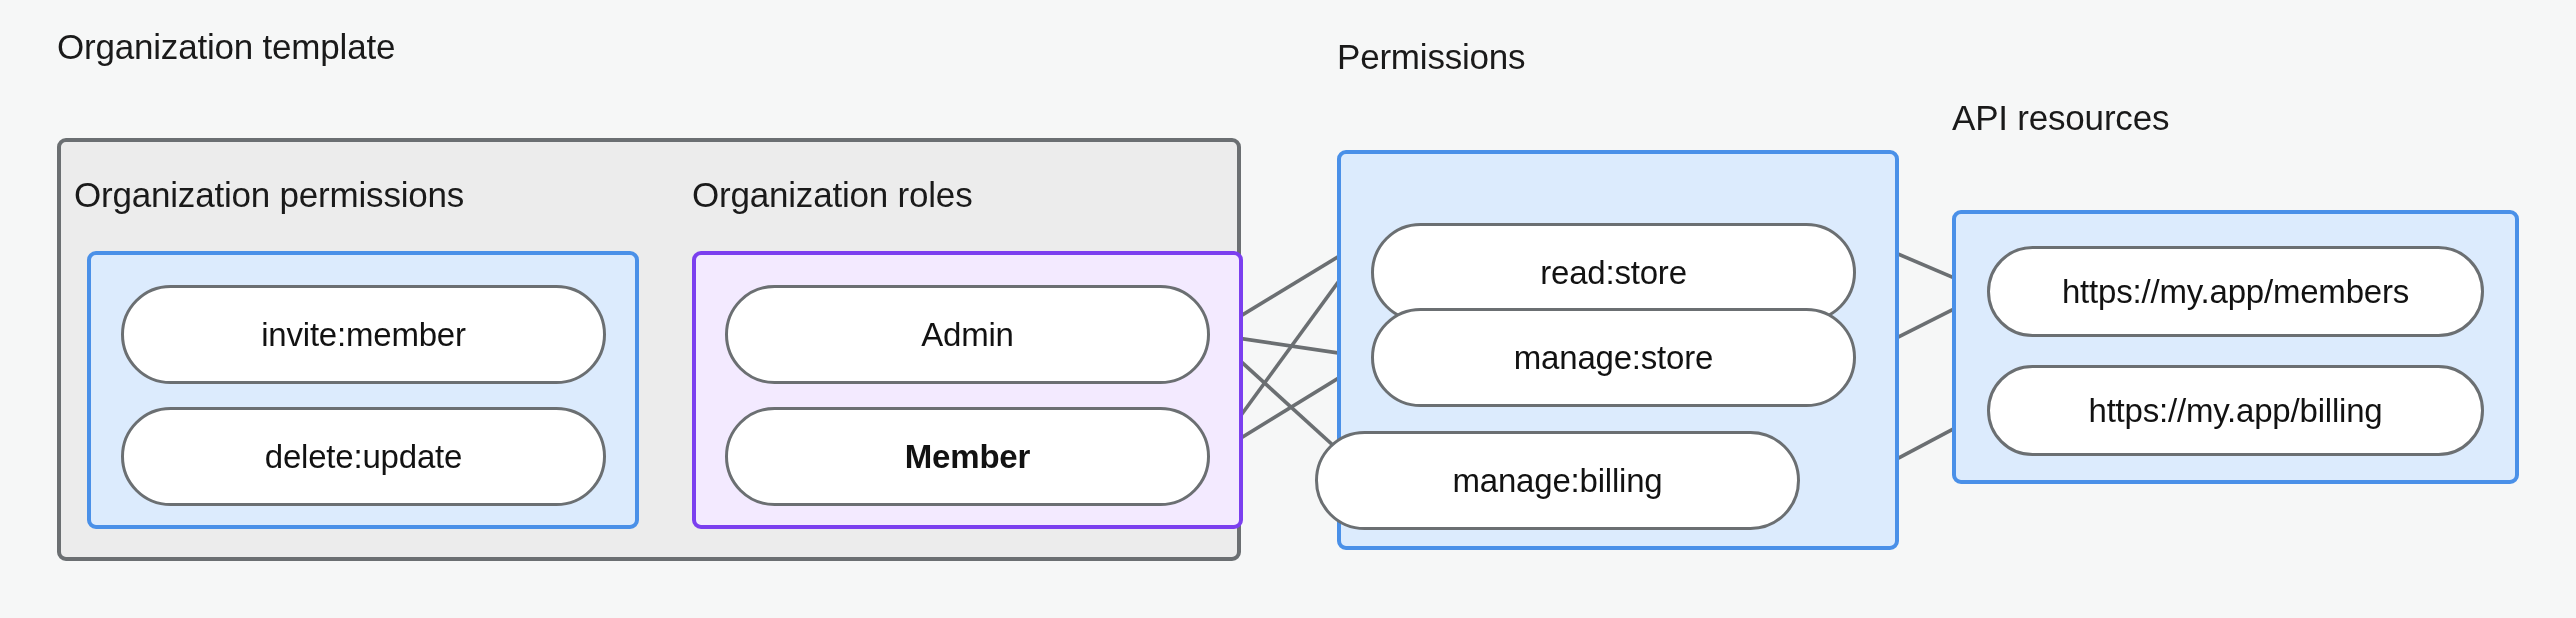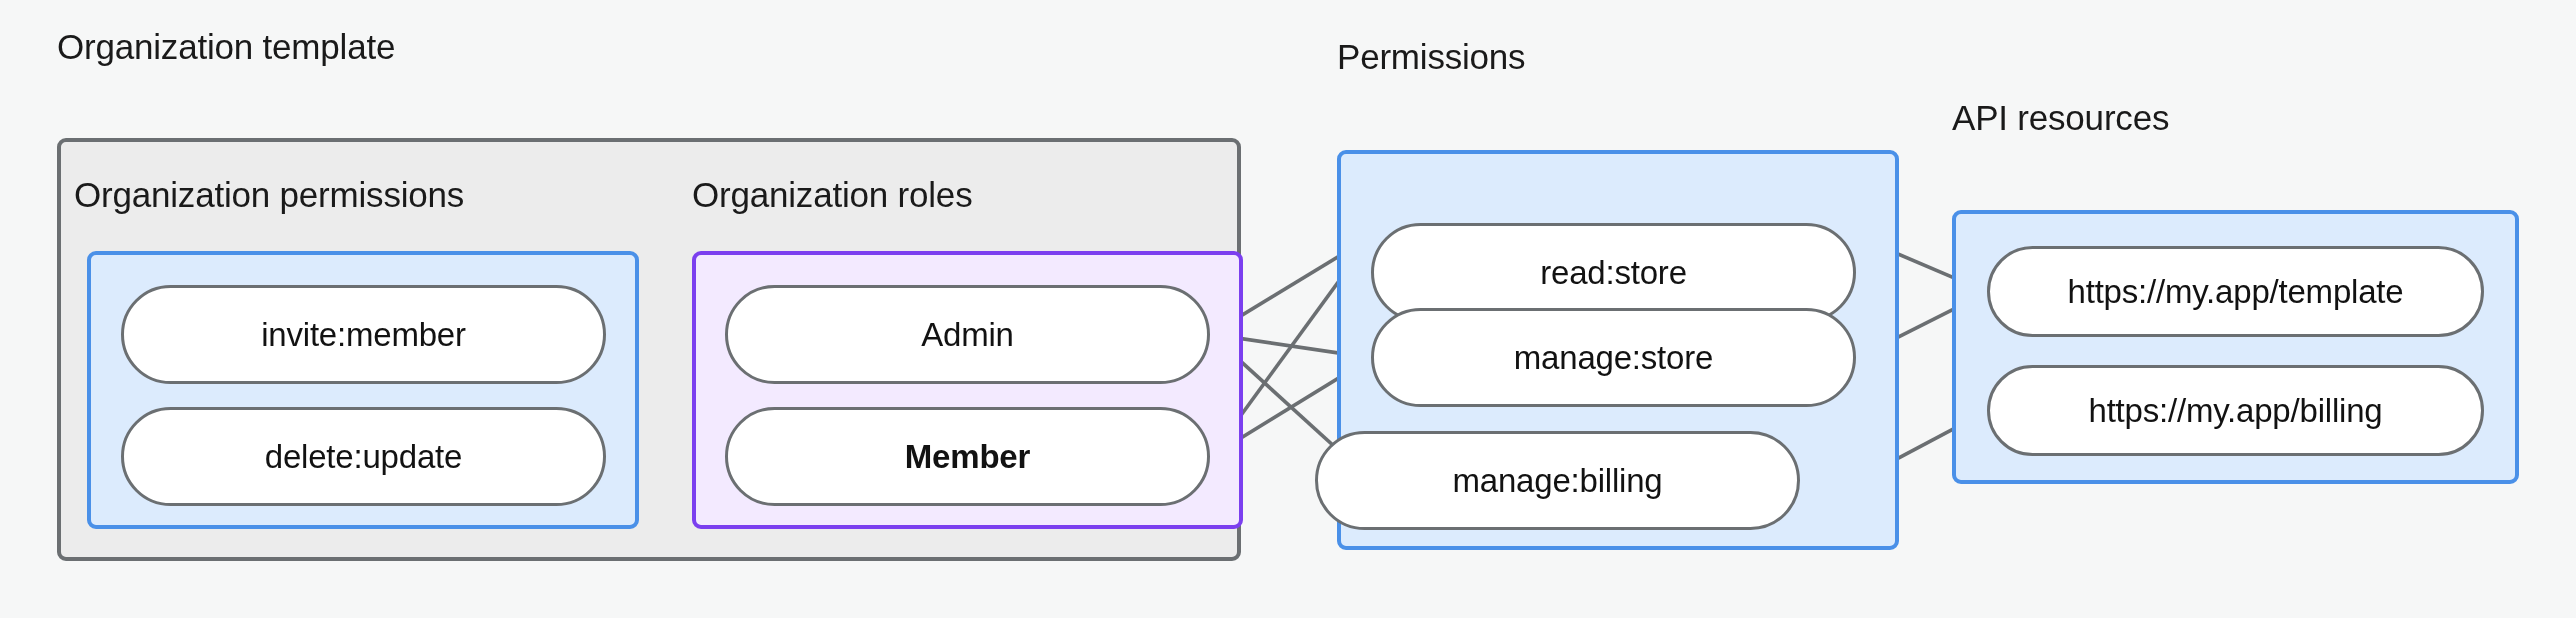--- a/index.html
+++ b/index.html
@@ -109,17 +109,17 @@
       <div class="group-label" style="left: 74px; top: 175px; text-align: center;">Organization permissions</div>
       <div class="container-box box-purple" style="left: 692px; top: 251px; width: 551px; height: 278px;"></div>
       <div class="group-label" style="left: 692px; top: 175px;">Organization roles</div>
       <div class="node" style="left: 121px; top: 285px; width: 485px; height: 99px;">invite:member</div>
       <div class="node" style="left: 121px; top: 407px; width: 485px; height: 99px;">delete:update</div>
       <div class="node" style="left: 725px; top: 285px; width: 485px; height: 99px;">Admin</div>
       <div class="node" style="left: 725px; top: 407px; width: 485px; height: 99px; font-weight: bold;">Member</div>
       <div class="node" style="left: 1371px; top: 187px; width: 485px; height: 99px; margin-top: 36px;">read:store</div>
       <div class="node" style="left: 1371px; top: 308px; width: 485px; height: 99px;">manage:store</div>
       <div class="node" style="left: 1315px; top: 431px; width: 485px; height: 99px;">manage:billing</div>
-      <div class="node" style="left: 1987px; top: 246px; width: 497px; height: 91px;">https://my.app/template</div>
+      <div class="node" style="left: 1987px; top: 246px; width: 497px; height: 91px;">https://my.app/members</div>
       <div class="node" style="left: 1987px; top: 365px; width: 497px; height: 91px;">https://my.app/billing</div>
     </div>
 </div>
 
 
 </body></html>

